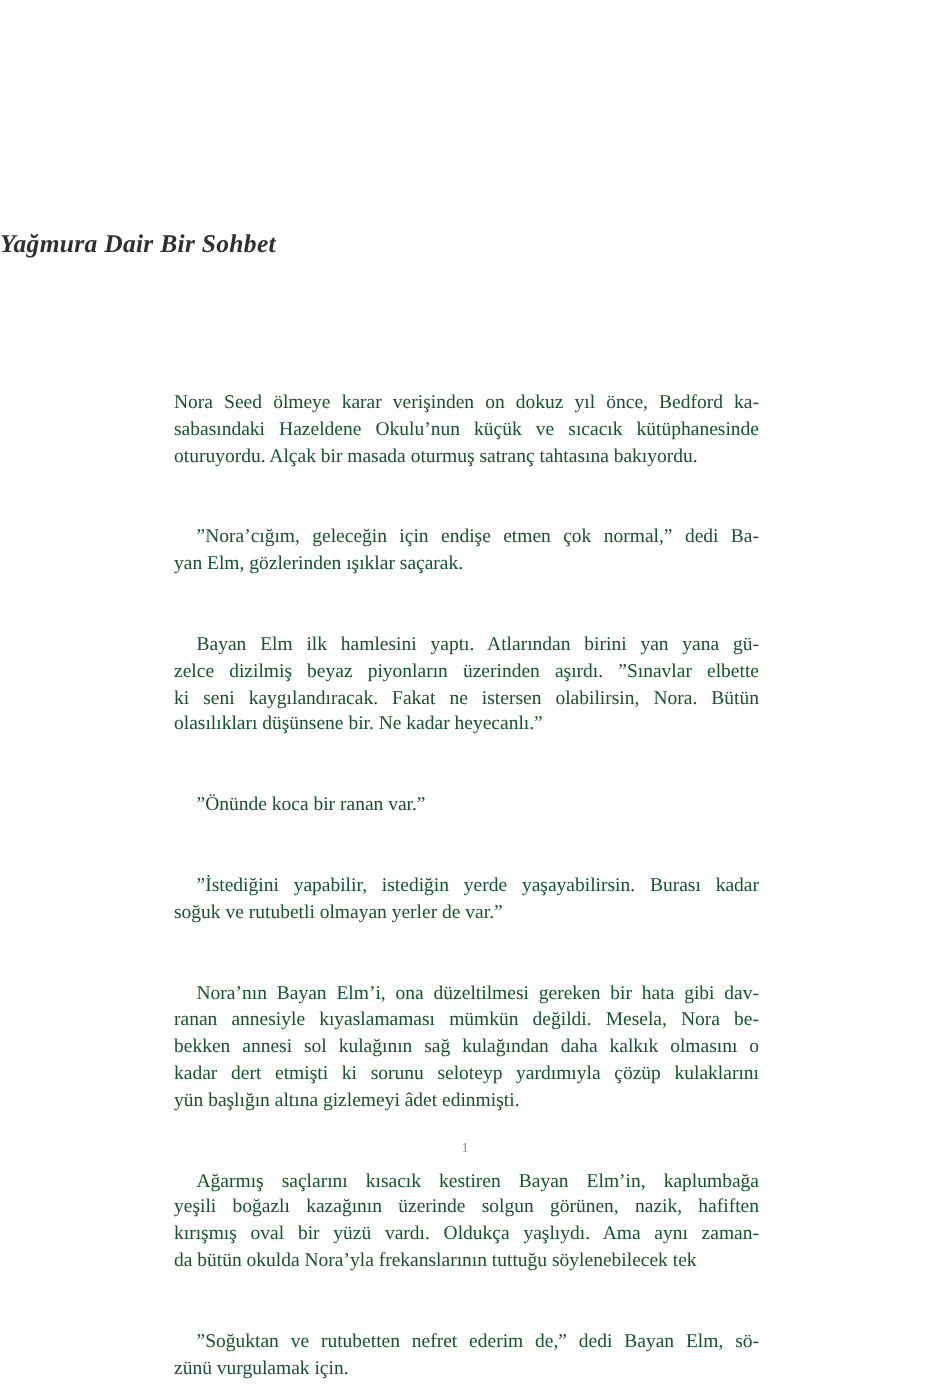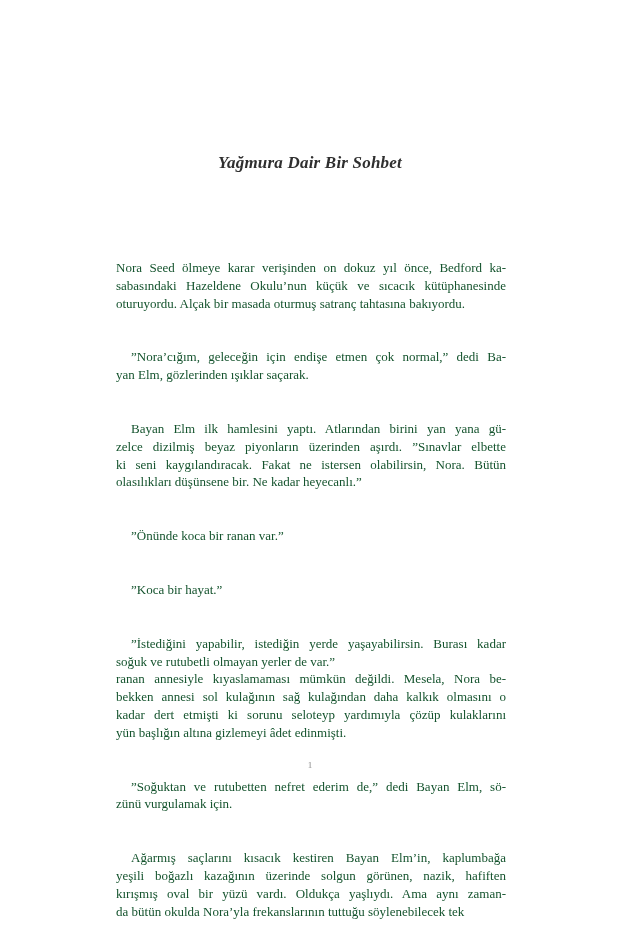--- a/index.html
+++ b/index.html
@@ -10,21 +10,20 @@
   }
   .page {
     position: relative;
     width: 620px; height: 930px;
     background: #ffffff;
     overflow: hidden;
   }
   .chapter-title {
     position: absolute;
     top: 153px; left: 0; width: 620px;
-    text-align: center;
     font-size: 17px;
     font-weight: bold;
     font-style: italic;
     color: #2f2f2f;
     letter-spacing: 0.2px;
   }
   .text-block {
     position: absolute;
     top: 259px; left: 116px; width: 390px;
     font-size: 13px;
@@ -70,38 +69,36 @@
       <div class="para">
         <div class="line indent">Bayan Elm ilk hamlesini yaptı. Atlarından birini yan yana gü-</div>
         <div class="line">zelce dizilmiş beyaz piyonların üzerinden aşırdı. ”Sınavlar elbette</div>
         <div class="line">ki seni kaygılandıracak. Fakat ne istersen olabilirsin, Nora. Bütün</div>
         <div class="line last">olasılıkları düşünsene bir. Ne kadar heyecanlı.”</div>
       </div>
       <div class="para">
         <div class="line indent last">”Önünde koca bir ranan var.”</div>
       </div>
       <div class="para">
-        <div class="line indent last">”Koca bir hayat.”</div>
-      </div>
-      <div class="para">
         <div class="line indent">”İstediğini yapabilir, istediğin yerde yaşayabilirsin. Burası kadar</div>
         <div class="line last">soğuk ve rutubetli olmayan yerler de var.”</div>
       </div>
       <div class="para">
+        <div class="line indent">Nora’nın Bayan Elm’i, ona düzeltilmesi gereken bir hata gibi dav-</div>
         <div class="line">ranan annesiyle kıyaslamaması mümkün değildi. Mesela, Nora be-</div>
         <div class="line">bekken annesi sol kulağının sağ kulağından daha kalkık olmasını o</div>
         <div class="line">kadar dert etmişti ki sorunu seloteyp yardımıyla çözüp kulaklarını</div>
         <div class="line last">yün başlığın altına gizlemeyi âdet edinmişti.</div>
-      </div>
-      <div class="para">
-        <div class="line indent">”Soğuktan ve rutubetten nefret ederim de,” dedi Bayan Elm, sö-</div>
-        <div class="line last">zünü vurgulamak için.</div>
       </div>
       <div class="para">
         <div class="line indent">Ağarmış saçlarını kısacık kestiren Bayan Elm’in, kaplumbağa</div>
         <div class="line">yeşili boğazlı kazağının üzerinde solgun görünen, nazik, hafiften</div>
         <div class="line">kırışmış oval bir yüzü vardı. Oldukça yaşlıydı. Ama aynı zaman-</div>
         <div class="line last">da bütün okulda Nora’yla frekanslarının tuttuğu söylenebilecek tek</div>
       </div>
+      <div class="para">
+        <div class="line indent">”Soğuktan ve rutubetten nefret ederim de,” dedi Bayan Elm, sö-</div>
+        <div class="line last">zünü vurgulamak için.</div>
+      </div>
     </div>
 
   <div class="folio">1</div>
 </div>
 
 </body></html>

